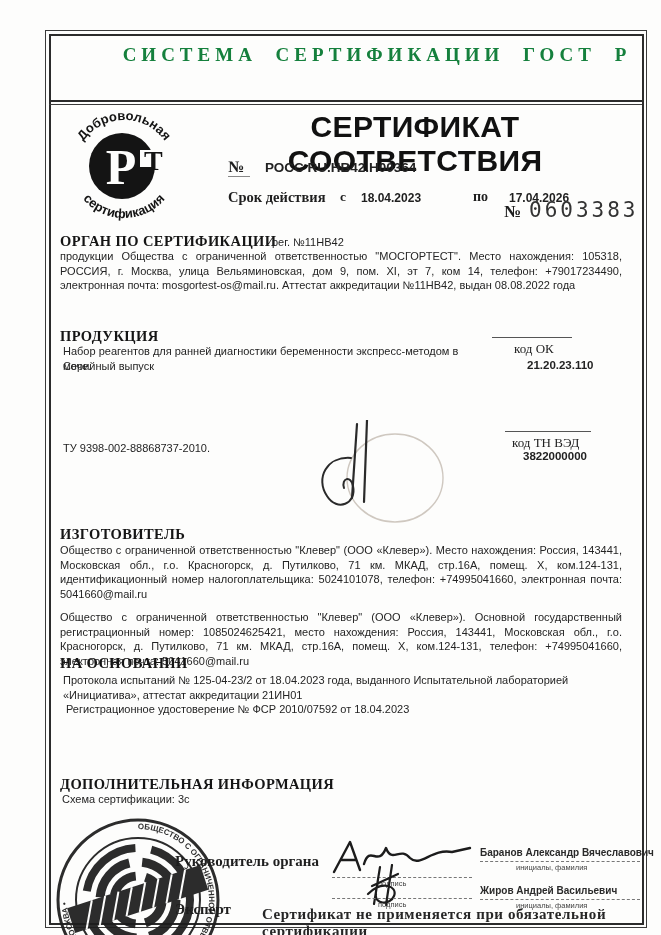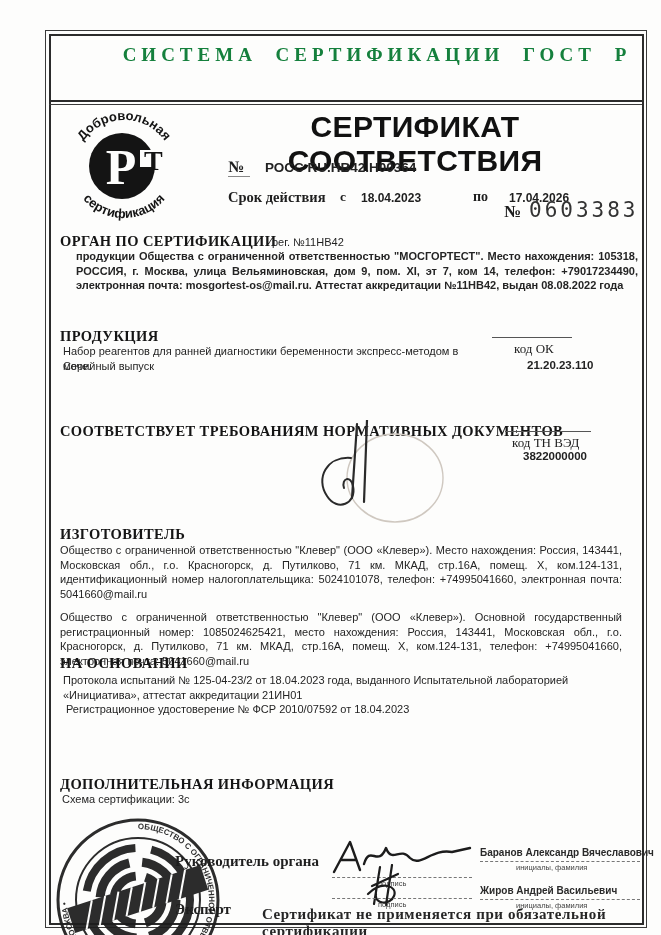--- a/index.html
+++ b/index.html
@@ -76,30 +76,30 @@
   <span class="abs validity-from-label serifb">с</span>
   <span class="abs validity-from">18.04.2023</span>
   <span class="abs validity-to-label serifb">по</span>
   <span class="abs validity-to">17.04.2026</span>
 
   <span class="abs blank-num-label">№</span>
   <span class="abs blank-num">0603383</span>
 
   <span class="abs sec-head" style="left:60px;top:233px;">ОРГАН ПО СЕРТИФИКАЦИИ</span>
   <span class="abs" style="left:272px;top:236px;font-size:11px;font-weight:normal;">рег. №11НВ42</span>
-  <div class="abs body-txt" style="left:76px;top:249px;width:562px;font-weight:bold;">продукции Общества с ограниченной ответственностью "МОСГОРТЕСТ". Место нахождения: 105318, РОССИЯ, г. Москва, улица Вельяминовская, дом 9, пом. XI, эт 7, ком 14, телефон: +79017234490, электронная почта: mosgortest-os@mail.ru. Аттестат аккредитации №11НВ42, выдан 08.08.2022 года</div>
+  <div class="abs body-txt" style="left:60px;top:249px;width:562px;">продукции Общества с ограниченной ответственностью "МОСГОРТЕСТ". Место нахождения: 105318, РОССИЯ, г. Москва, улица Вельяминовская, дом 9, пом. XI, эт 7, ком 14, телефон: +79017234490, электронная почта: mosgortest-os@mail.ru. Аттестат аккредитации №11НВ42, выдан 08.08.2022 года</div>
 
   <span class="abs sec-head" style="left:60px;top:328px;">ПРОДУКЦИЯ</span>
   <div class="abs body-txt" style="left:63px;top:344px;width:420px;text-align:left;">Набор реагентов для ранней диагностики беременности экспресс-методом в моче.</div>
   <div class="abs body-txt" style="left:63px;top:359px;width:420px;text-align:left;">Серийный выпуск</div>
   <div class="abs small-line" style="left:492px;top:337px;width:80px;"></div>
   <span class="abs code-label" style="left:514px;top:341px;">код ОК</span>
   <span class="abs code-value" style="left:527px;top:359px;">21.20.23.110</span>
 
-  <span class="abs sec-head" style="left:60px;top:423px;">СООТВЕТСТВУЕТ ТРЕБОВАНИЯМ НОРМАТИВНЫХ ДОКУМЕНТОВ</span>
+  <div class="abs body-txt" style="left:63px;top:441px;width:300px;text-align:left;">ТУ 9398-002-88868737-2010.</div>
   <div class="abs small-line" style="left:505px;top:431px;width:86px;"></div>
   <span class="abs code-label" style="left:512px;top:435px;">код ТН ВЭД</span>
   <span class="abs code-value" style="left:523px;top:450px;">3822000000</span>
 
   <div class="abs" style="left:295px;top:420px;">
     <svg width="160" height="115" viewBox="0 0 160 115">
       <ellipse cx="100" cy="58" rx="48" ry="44" fill="none" stroke="#cfc8c0" stroke-width="1.4"></ellipse>
       <path d="M62,4 L57,78 M72,0 L69,82" fill="none" stroke="#2a2a2a" stroke-width="2.2" stroke-linecap="round"></path>
       <path d="M56,38 C32,36 20,58 32,76 C42,92 62,84 58,66 C56,55 46,58 49,68" fill="none" stroke="#2a2a2a" stroke-width="2" stroke-linecap="round"></path>
     </svg>

